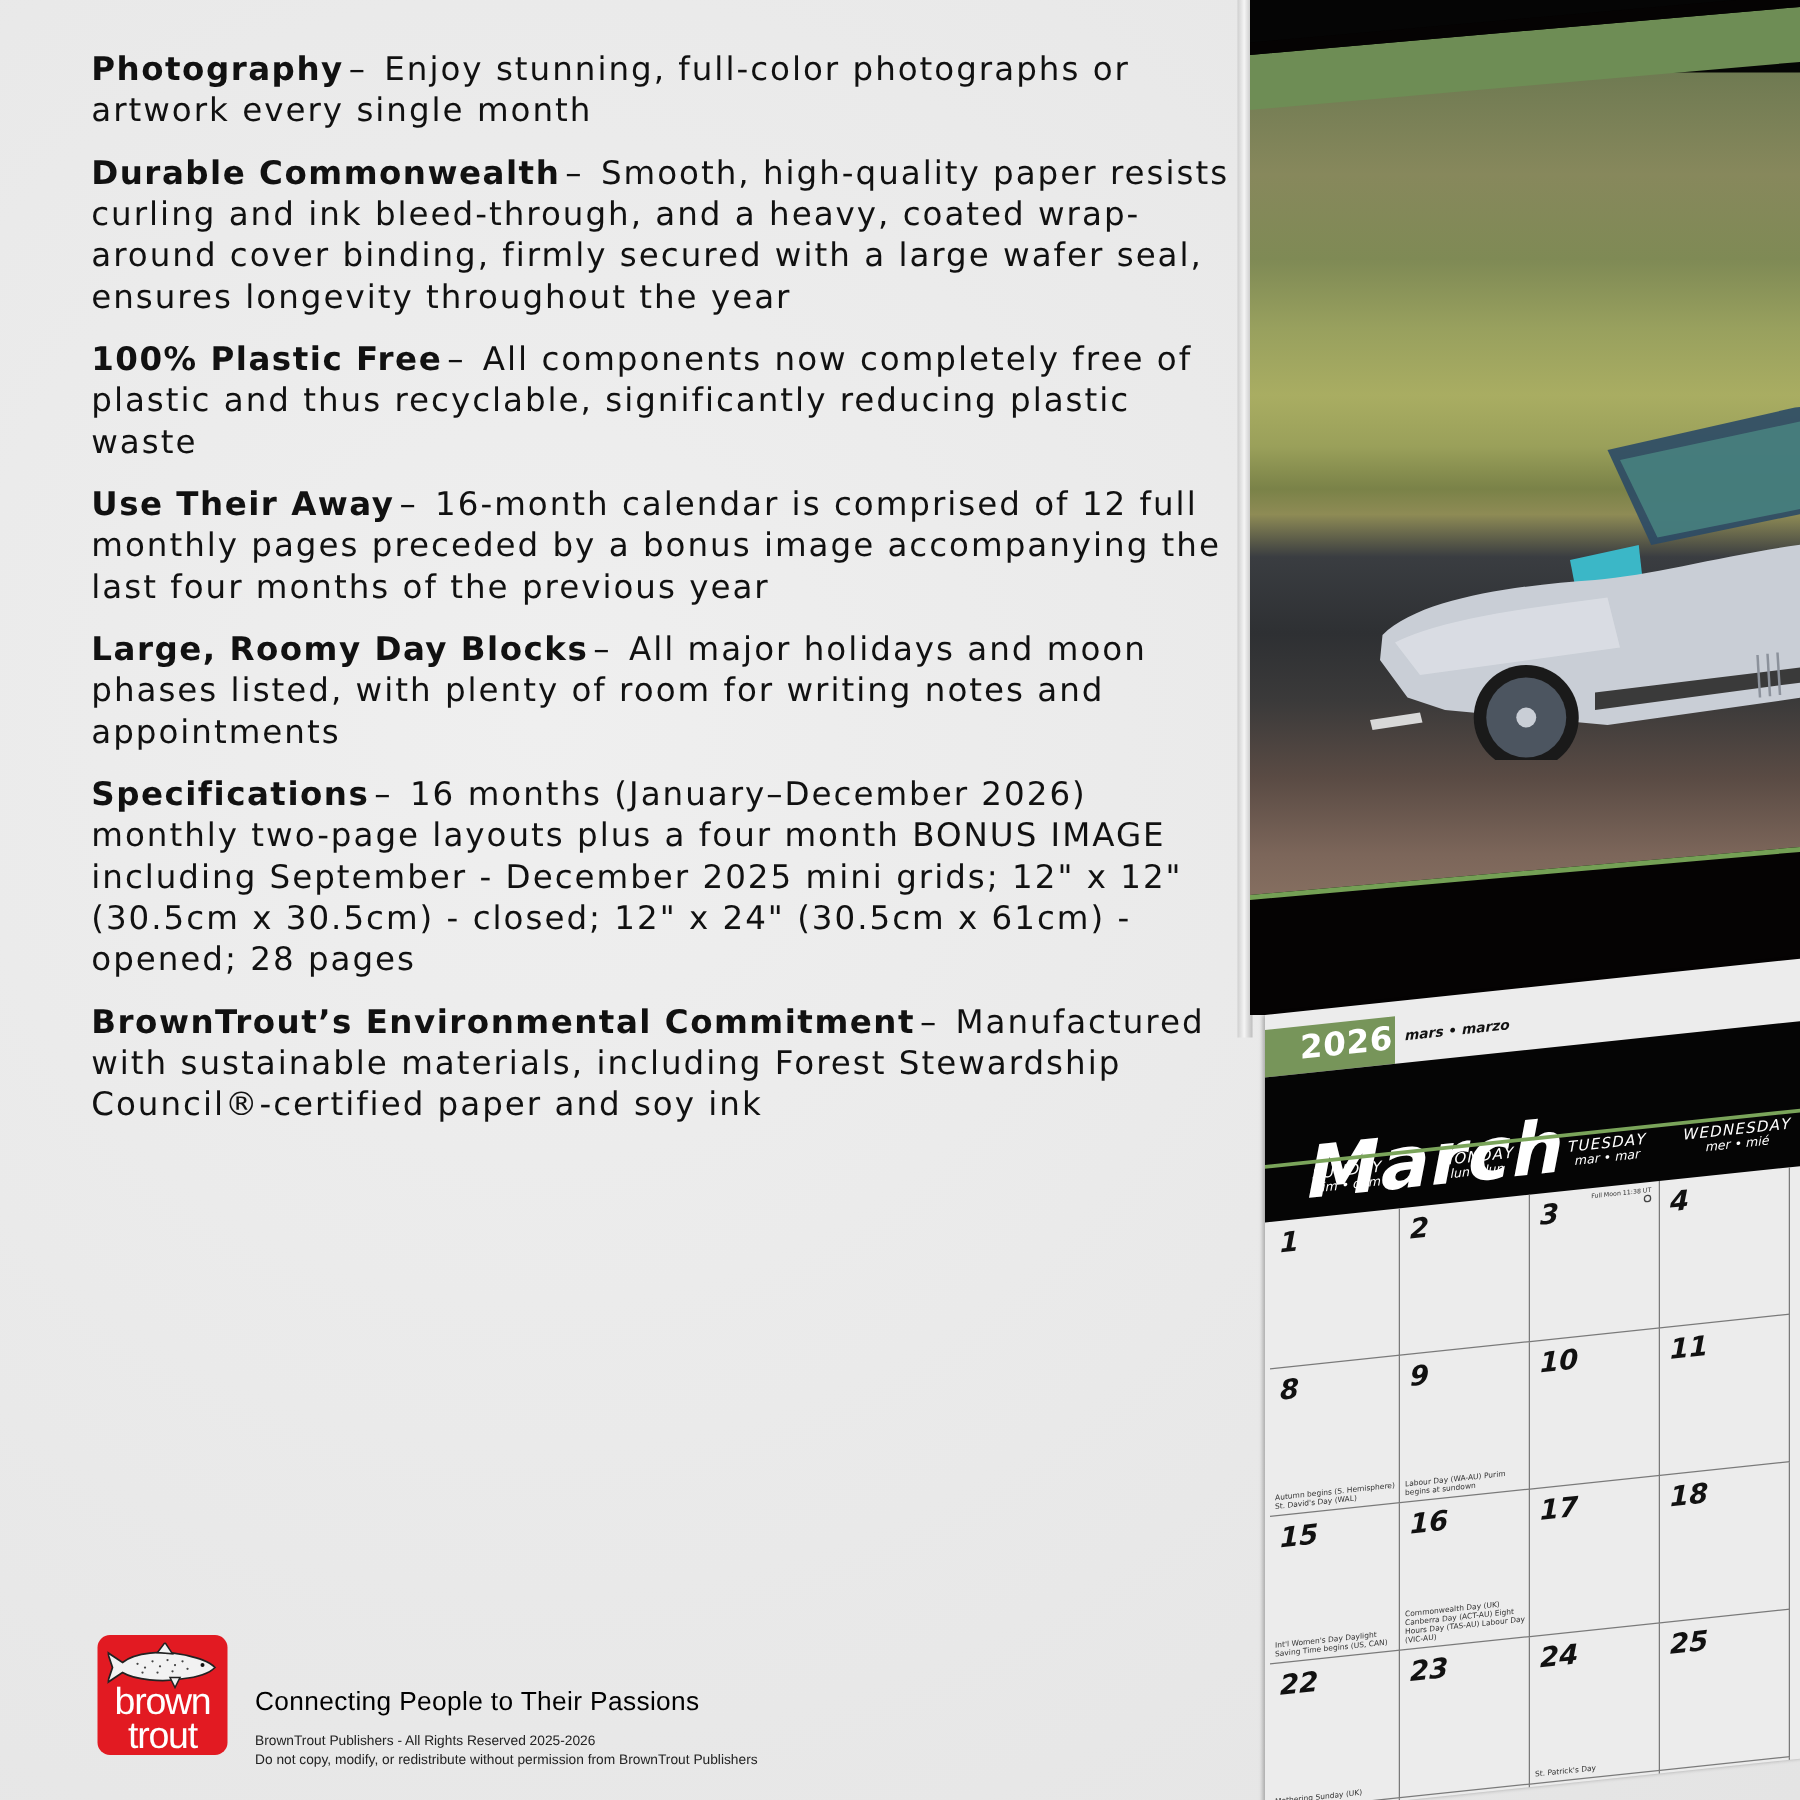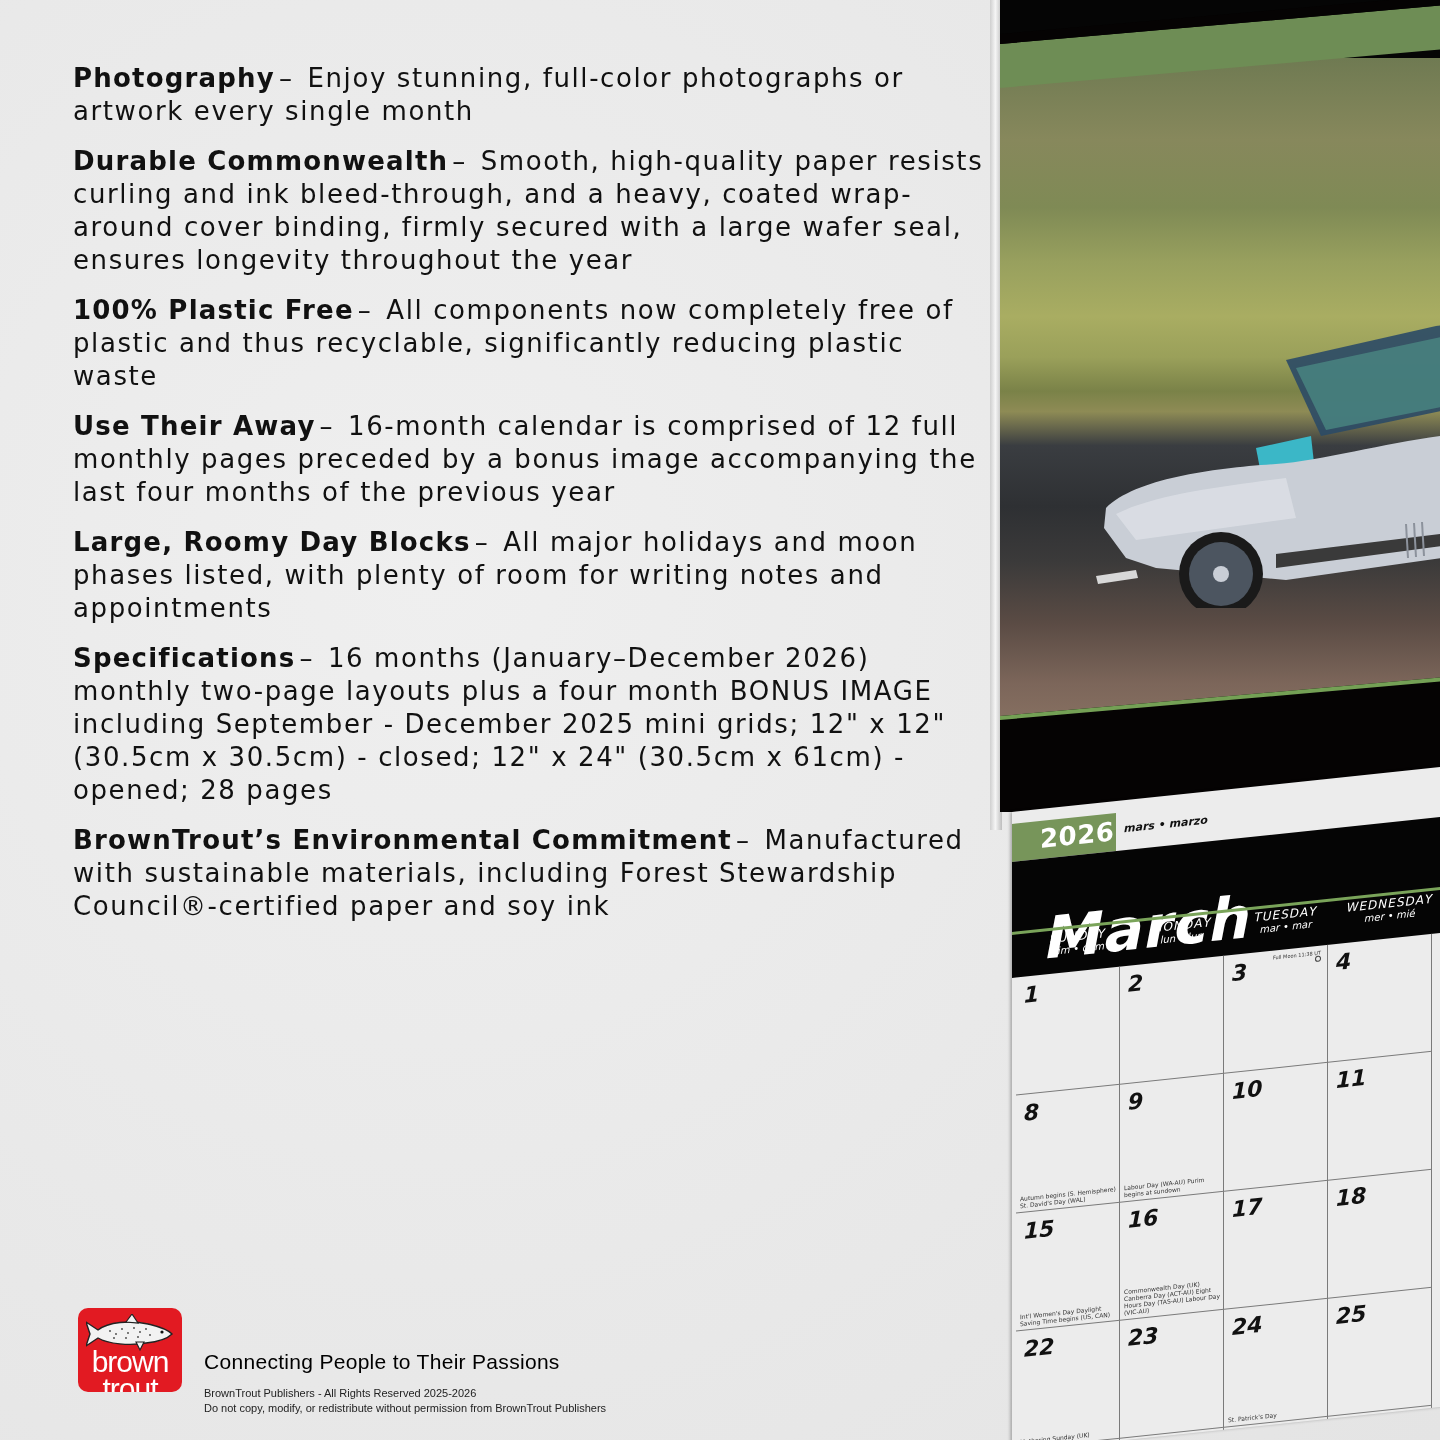--- a/index.html
+++ b/index.html
@@ -17,35 +17,35 @@
   .left { position: absolute; left: 73px; top: 40px; width: 920px; }
   .headline {
     font-family: "DejaVu Sans", sans-serif;
     font-weight: bold;
     font-size: 56px;
     line-height: 74px;
     letter-spacing: 3px;
     margin-left: 4px;
     color: #0a0a0a;
   }
-  .features { margin-top: 22px; }
+  .features { }
   .feature {
     font-size: 26px;
     line-height: 33px;
     letter-spacing: 1.6px;
     color: #111;
     margin-bottom: 17px;
   }
   .feature .ftitle { font-weight: bold; letter-spacing: 1.2px; }
   .feature .fdash { margin: 0 4px; }
 
   
   .brand { position: absolute; left: 78px; top: 1308px; width: 720px; height: 110px; }
   .logo {
-    position: absolute; left: 0; top: 0; width: 104px; height: 84px;
+    position: absolute; left: 0; top: 0; width: 104px; height: 96px;
     background: #e21a22; border-radius: 10px; overflow: hidden;
   }
   .logo .fish { position: absolute; left: 8px; top: 6px; width: 88px; height: 40px; }
   .logo .wordmark {
     position: absolute; left: 0; right: 0; top: 40px;
     color: #fff; font-family: "Liberation Sans", sans-serif; font-size: 30px;
     line-height: 27px; text-align: center; letter-spacing: -1px;
   }
   .brand-name {
     position: absolute; left: 124px; top: -6px;

